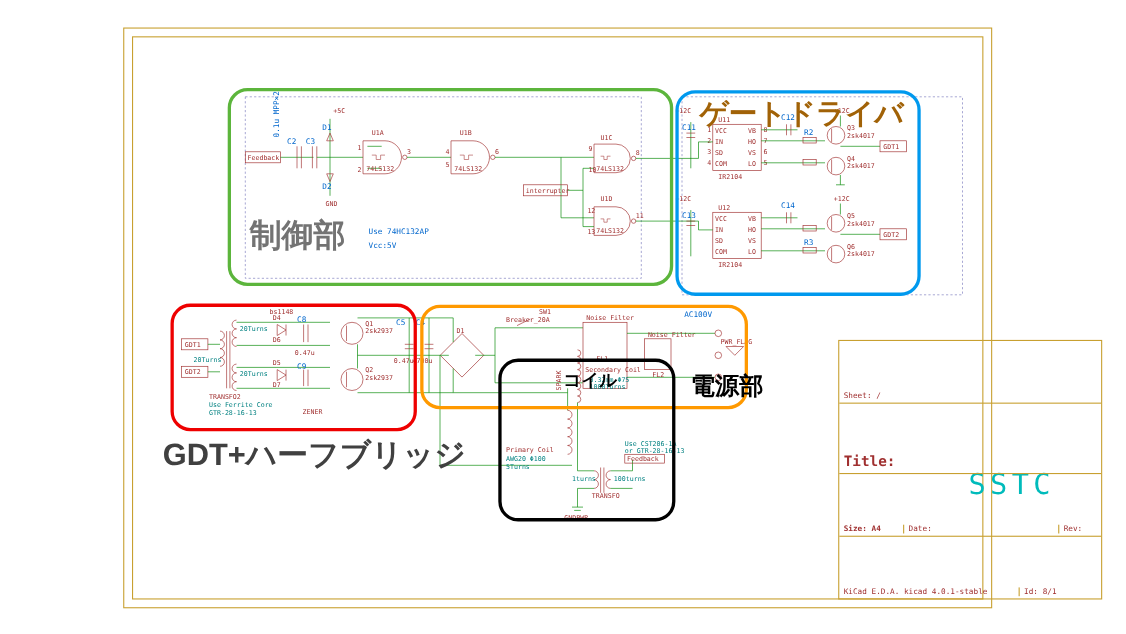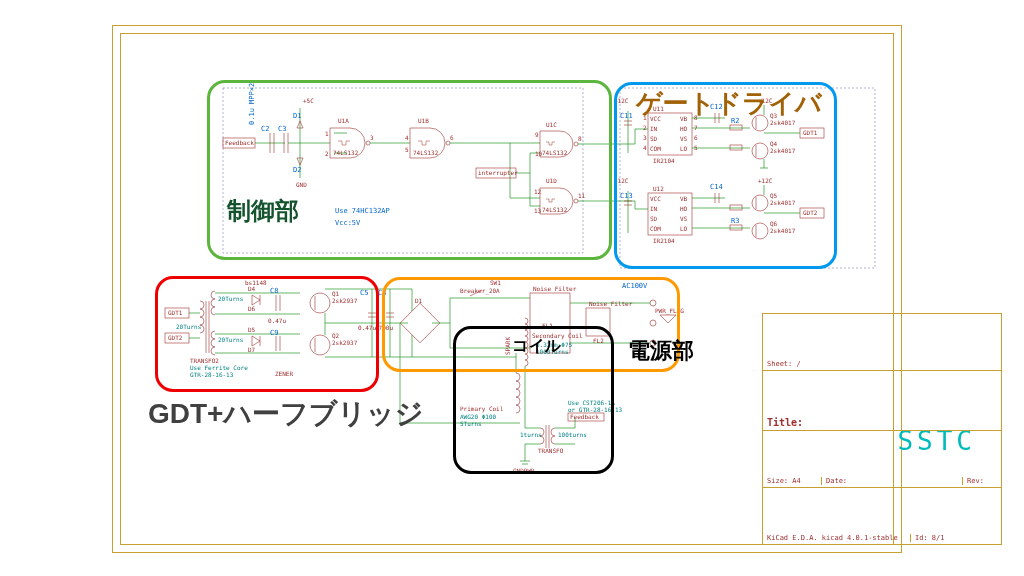--- a/index.html
+++ b/index.html
@@ -11,21 +11,21 @@
   .wire { stroke: #008800; stroke-width: 0.6; fill: none; }
   .comp { stroke: #a03030; stroke-width: 0.6; fill: none; }
   .txt { font-size: 6px; fill: #008080; font-family: monospace; }
   .rtxt { font-size: 6px; fill: #a03030; font-family: monospace; }
   .gtxt { font-size: 7px; fill: #0066cc; font-family: monospace; }
   .annotation-box { position: absolute; border-radius: 18px; background: transparent; }
   .annotation-label { position: absolute; font-weight: bold; font-family: 'Arial Black', sans-serif; }
   .title-block { position: absolute; right: 22px; bottom: 31px; width: 240px; border: 1px solid #c8a030; font-size: 7px; color: #a03030; font-family: monospace; }
   .title-row { border-bottom: 1px solid #c8a030; padding: 2px 4px; display: flex; margin-top: 44px; }
   .title-cell { border-right: 1px solid #c8a030; padding-right: 6px; margin-right: 4px; }
-  .project-title { position: absolute; right: 48px; bottom: 120px; font-size: 26px; color: #00bbbb; font-family: monospace; letter-spacing: 4px; }
+  .project-title { position: absolute; right: 65px; bottom: 120px; font-size: 26px; color: #00bbbb; font-family: monospace; letter-spacing: 4px; }
 </style>
 </head>
 <body>
 
 <div class="outer-frame page-frame"></div>
 <div class="outer-frame inner-frame"></div>
 
 <svg class="schematic" viewBox="0 0 774 512">
 
   <rect x="103" y="55" width="360" height="165" fill="none" stroke="#6060b0" stroke-width="0.5" stroke-dasharray="2 2"></rect>
@@ -351,45 +351,45 @@
 
   <line x1="435" y1="395" x2="455" y2="395" class="wire"></line>
   <line x1="455" y1="385" x2="455" y2="395" class="wire"></line>
   <rect x="448" y="380" width="36" height="8" class="comp"></rect>
   <text x="450" y="386" class="rtxt" font-size="5">Feedback</text>
   <line x1="435" y1="411" x2="455" y2="411" class="wire"></line>
 
 </svg>
 
 <div class="annotation-box" style="left:207px; top:80px; width:405px; height:180px; border:3px solid #5cb53c;"></div>
-<div class="annotation-label" style="left:227px; top:195px; font-size:24px; color:#14532d;">制御部</div>
+<div class="annotation-label" style="left:227px; top:195px; font-size:29px; color:#737373;">制御部</div>
 
 <div class="annotation-box" style="left:614px; top:82px; width:223px; height:187px; border:3px solid #0099ee;"></div>
 <div class="annotation-label" style="left:636px; top:86px; font-size:26px; color:#a16207;">ゲートドライバ</div>
 
 <div class="annotation-box" style="left:155px; top:276px; width:224px; height:116px; border:3px solid #ee0000;"></div>
 <div class="annotation-label" style="left:148px; top:395px; font-size:28px; color:#404040;">GDT+ハーフブリッジ</div>
 
 <div class="annotation-box" style="left:382px; top:277px; width:298px; height:95px; border:3px solid #ff9900;"></div>
 <div class="annotation-label" style="left:628px; top:336px; font-size:22px; color:#000000;">電源部</div>
 
 <div class="annotation-box" style="left:453px; top:326px; width:161px; height:148px; border:3px solid #000;"></div>
 <div class="annotation-label" style="left:512px; top:336px; font-size:16px; color:#000;">コイル</div>
 
 <div class="project-title">SSTC</div>
 
 <div class="title-block">
   <div class="title-row">
       <span>Sheet: /</span>
     </div>
-  <div class="title-row" style="font-weight:bold; font-size:10px;">
+  <div class="title-row" style="font-weight:bold; font-size:13px;">
       <span>Title:</span>
     </div>
   <div class="title-row">
-    <span class="title-cell" style="width:55px;">Size: A4</span>
+    <span class="title-cell" style="width:55px;font-weight:bold;">Size: A4</span>
     <span class="title-cell" style="width:137px;">Date:</span>
     <span>Rev:</span>
   </div>
   <div class="title-row" style="border-bottom:none;">
-    <span class="title-cell" style="width:144px;">KiCad E.D.A.  kicad 4.0.1-stable</span>
+    <span class="title-cell" style="width:160px;">KiCad E.D.A.  kicad 4.0.1-stable</span>
     <span>Id: 8/1</span>
   </div>
 </div>
 
 </body></html>

